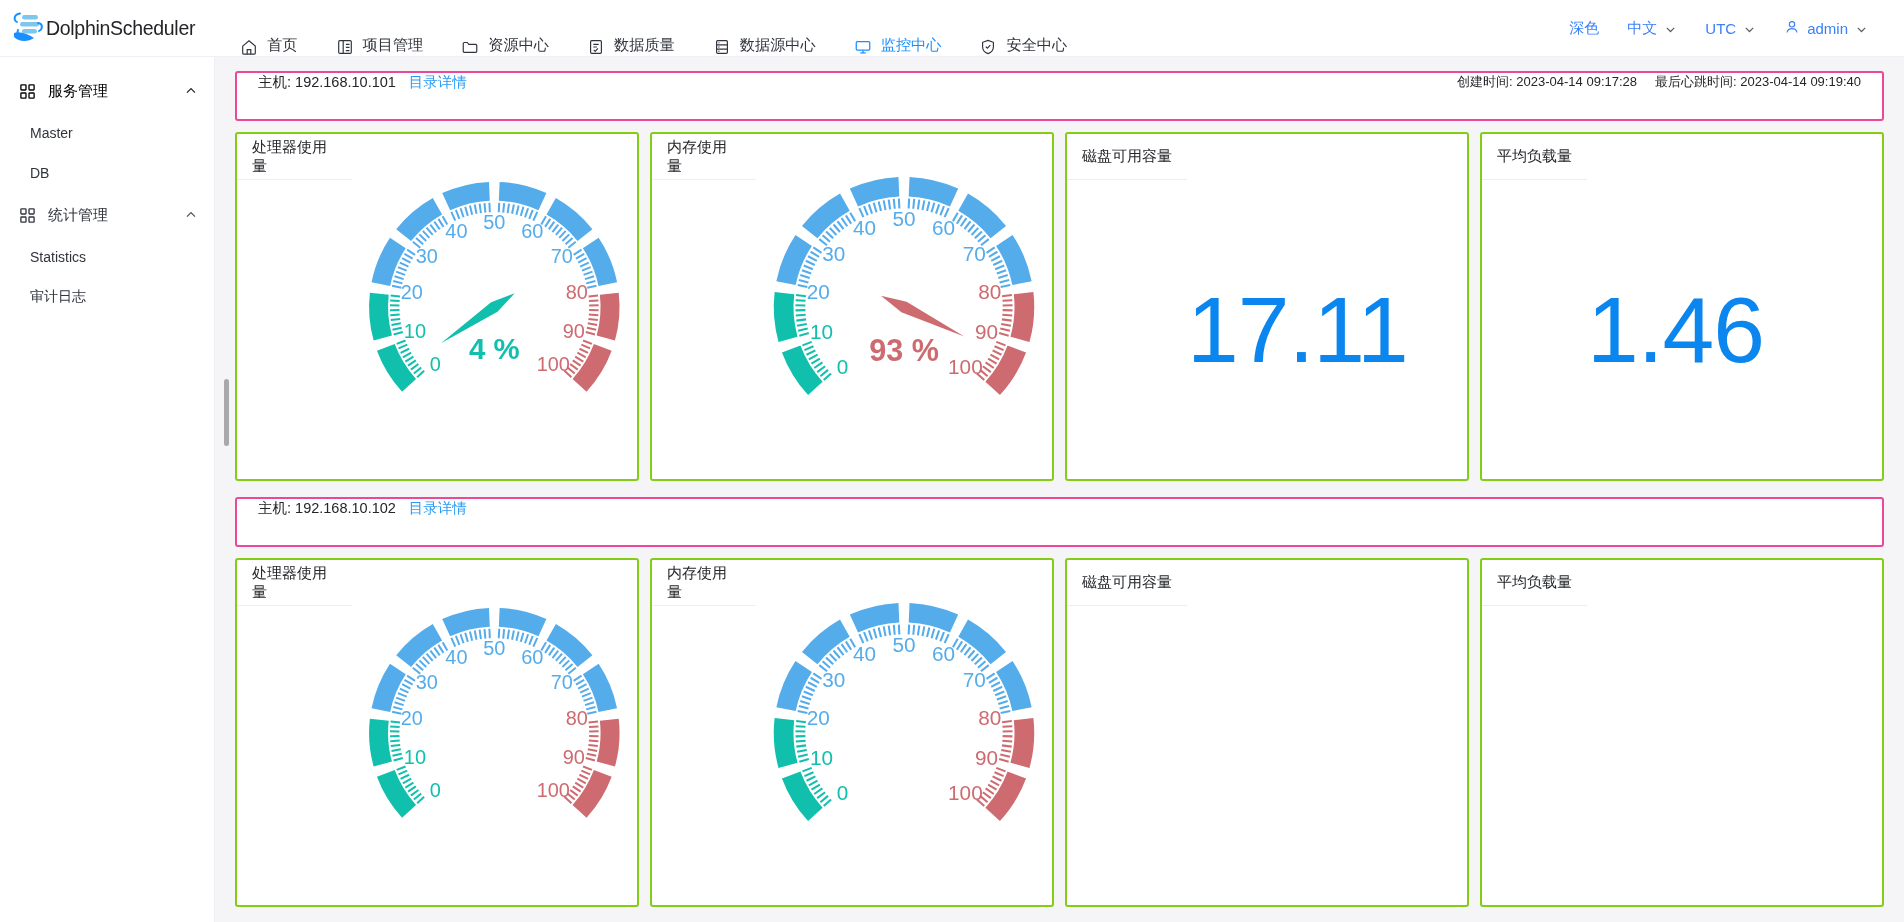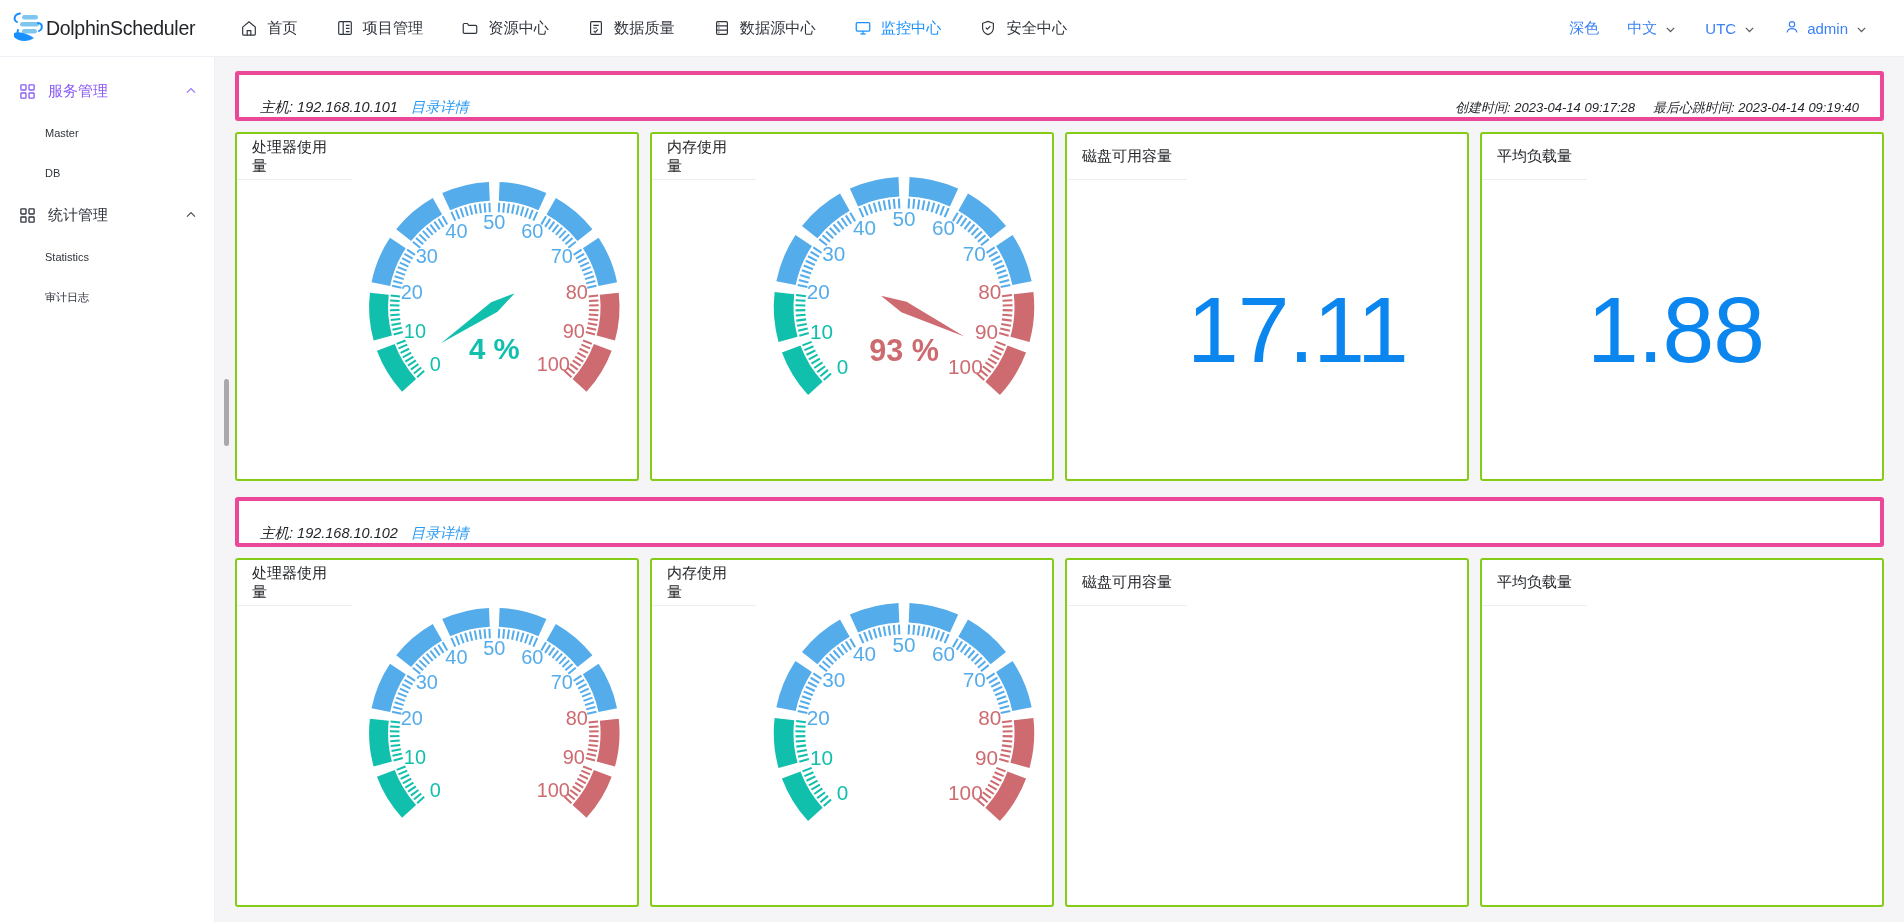--- a/index.html
+++ b/index.html
@@ -22,22 +22,22 @@
     position: relative;
     z-index: 20;
   }
   .brand { display: flex; align-items: center; gap: 0; margin-right: 26px; }
   .brand-logo { width: 36px; height: 34px; flex: 0 0 36px; }
   .brand-name {
     font-size: 19.5px; letter-spacing: -0.3px; color: #222427; font-weight: 400;
   }
   .nav-items { display: flex; align-items: center; gap: 0; }
   .nav-item {
-    display: flex; align-items: center; gap: 9px;
-    padding: 8px 19px; height: 56px;
+    display: flex; align-items: flex-end; gap: 9px;
+    padding: 0 19px; height: 56px;
     color: #30343c; font-size: 15.2px; cursor: pointer; white-space: nowrap;
   }
   .nav-item.active { color: #1890ff; }
   .nav-item svg { display: block; }
   .nav-right { margin-left: auto; display: flex; align-items: center; gap: 0; }
   .nav-right-item {
     display: flex; align-items: center; gap: 7px;
     font-size: 15px; color: #3b82f6; padding: 0 14px; cursor: pointer; white-space: nowrap;
   }
   .chev { display: inline-block; width: 13px; height: 13px; color: #5b6068; }
@@ -45,50 +45,50 @@
   
   .body-wrap { display: flex; height: 865px; }
   .sidebar {
     width: 215px; flex: 0 0 215px; background: #ffffff;
     border-right: 1px solid #efeff5; padding-top: 12px; position: relative;
   }
   .side-group {
     display: flex; align-items: center; height: 44px;
     padding: 0 16px 0 19px; cursor: pointer; font-size: 15px; color: #30343c;
   }
-  .side-group.active { color: #8b5cf6; }
+  .side-group.active { color: #000000; }
   .side-group .sg-icon { width: 17px; height: 17px; margin-right: 12px; flex: 0 0 17px; }
   .side-group .sg-label { flex: 1; }
   .side-group .sg-arrow { width: 14px; height: 14px; opacity: .85; }
   .side-item {
     height: 40px; display: flex; align-items: center;
-    padding-left: 45px; font-size: 11px; color: #30343c; cursor: pointer;
+    padding-left: 30px; font-size: 14px; color: #30343c; cursor: pointer;
   }
   .side-item.selected { background: #e2f1fe; color: #2a9bf5; }
 
   .content {
     flex: 1; background: #f5f5f8;
     padding: 14px 20px 0 20px;
     position: relative; overflow: hidden;
   }
   .scroll-rail {
     position: absolute; left: 0px; top: 0; width: 20px; height: 100%;
     background: #f5f5f8;
   }
   .scroll-thumb {
     position: absolute; left: 9px; top: 322px; width: 5px; height: 67px;
     background: #a9a9ad; border-radius: 3px;
   }
 
   
   .host-block { margin-bottom: 16px; }
   .host-bar {
-    background: #ffffff; border: 4px solid #ec4899; border-radius: 3px;
-    height: 50px; display: flex; align-items: flex-end;
-    padding: 0 21px; font-size: 14.5px; color: #24262a; font-style: italic;
+    background: #ffffff; border: 2px solid #ec4899; border-radius: 3px;
+    height: 50px; display: flex; align-items: flex-start;
+    padding: 0 21px; font-size: 14.5px; color: #24262a;
   }
   .host-left { display: flex; align-items: center; gap: 13px; }
   .host-link { color: #2a9bf5; cursor: pointer; }
   .host-right { margin-left: auto; display: flex; gap: 18px; color: #24262a; font-size: 13px; }
 
   .cards { display: flex; gap: 11px; margin-top: 11px; }
   .card {
     flex: 1; background: #ffffff; border: 2px solid #84cc16; border-radius: 3px;
     min-width: 0; display: flex; 
   }
@@ -575,21 +575,21 @@
         <div class="card">
           <div class="card-head">磁盘可用容量</div>
           <div class="card-body">
             <div class="big-number">17.11</div>
           </div>
         </div>
 
         <div class="card">
           <div class="card-head">平均负载量</div>
           <div class="card-body">
-            <div class="big-number">1.88</div>
+            <div class="big-number">1.46</div>
           </div>
         </div>
       </div>
     </div>
 
     <div class="host-block">
       <div class="host-bar">
         <div class="host-left">
           <span>
             <span>主机:</span> <span>192.168.10.102</span>

